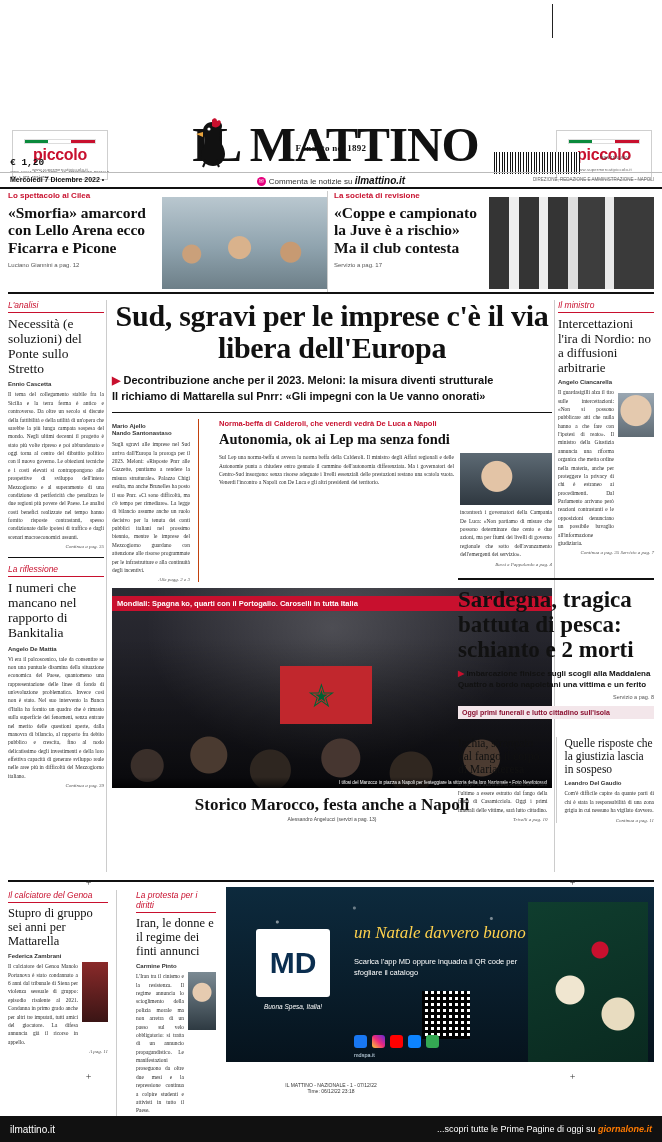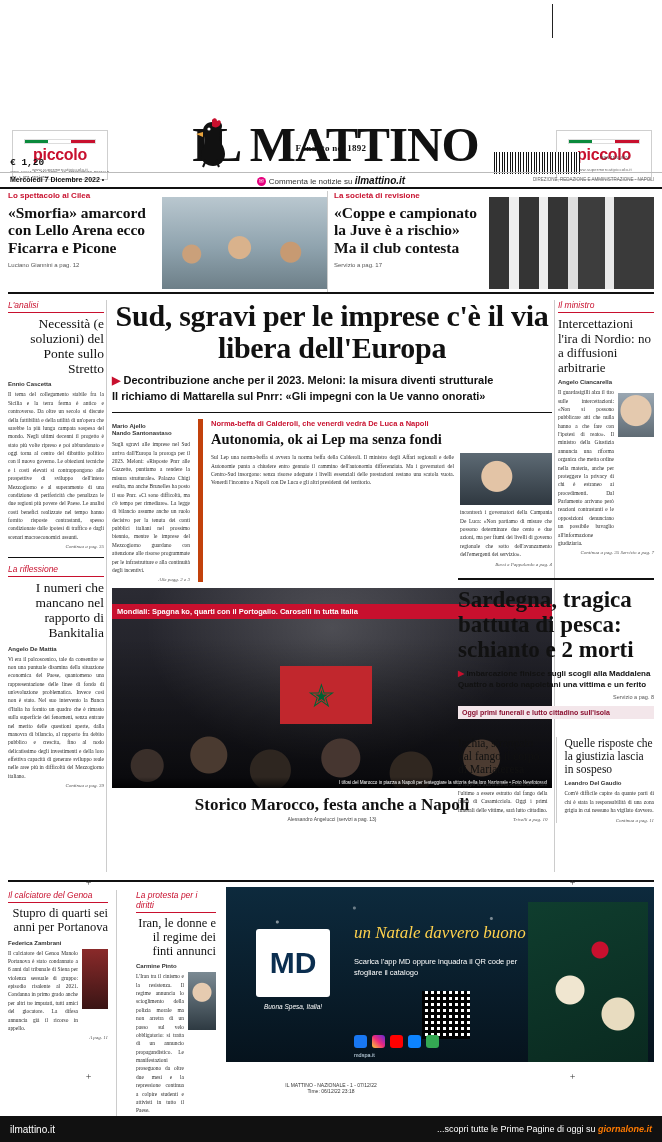--- a/index.html
+++ b/index.html
@@ -72,34 +72,34 @@
   }
 
   
   .col-left { position:absolute; left:8px; top:300px; width:96px; }
   .col-right { position:absolute; left:558px; top:300px; width:96px; }
   .center { position:absolute; left:112px; top:300px; width:440px; }
 
   .rule-v { position:absolute; width:1px; background:#ccc; }
 
   .sec-label { font-family:"Liberation Sans", sans-serif; font-size:8.5px; font-style:italic; color:#c8102e; border-bottom:1px solid #c8102e; padding-bottom:2px; margin-bottom:4px;}
-  .side-h { font-family:"Liberation Serif", serif; font-size:13.5px; line-height:1.1; font-weight:normal; margin:0 0 5px 0;text-align:right;}
+  .side-h { font-family:"Liberation Serif", serif; font-size:13.5px; line-height:1.1; font-weight:normal; margin:0 0 5px 0;}
   .byline { font-family:"Liberation Sans", sans-serif; font-size:6px; font-weight:bold; color:#333; margin:4px 0 3px 0;}
   .body-txt { font-size:5.4px; line-height:1.55; text-align:justify; color:#2a2a2a; }
   .cont { font-size:5px; font-style:italic; color:#555; text-align:right; margin-top:3px;}
 
   
   .main-head { font-size:30px; line-height:1.06; font-weight:bold; text-align:center; letter-spacing:-0.3px; margin:0; }
   .main-sub { font-family:"Liberation Sans", sans-serif; font-size:11px; line-height:1.35; font-weight:bold; margin-top:9px; }
   .main-sub .arrow { color:#c8102e; }
   .hr-blk { border:0; border-top:1px solid #111; margin:8px 0 6px 0;}
 
   .two-col { display:flex; gap:8px; }
   .lcol { width:78px; }
-  .rcol { flex:1; border-left:5px solid #c2410c; padding-left:8px;}
+  .rcol { flex:1; border-left:1px solid #c2410c; padding-left:20px;}
 
   .box-head { font-family:"Liberation Sans", sans-serif; font-size:7.5px; font-weight:bold; color:#c8102e; }
   .box-title { font-size:14.5px; font-weight:bold; margin:3px 0 5px 0; }
 
   
   .photo-mondiali { position:relative; width:100%; height:200px; overflow:hidden; background:#1b1b22; margin-top:6px;}
   .pm-bg { position:absolute; inset:0;
      background:
        radial-gradient(ellipse at 50% 20%, rgba(255,255,255,.18), transparent 60%),
        linear-gradient(#2b2b33,#14141a);
@@ -109,21 +109,21 @@
       radial-gradient(circle at 8% 85%, #3a2f2a 0 16px, transparent 17px),
       radial-gradient(circle at 22% 78%, #4a3a30 0 18px, transparent 19px),
       radial-gradient(circle at 36% 88%, #2e2620 0 20px, transparent 21px),
       radial-gradient(circle at 52% 80%, #463630 0 19px, transparent 20px),
       radial-gradient(circle at 68% 90%, #302720 0 21px, transparent 22px),
       radial-gradient(circle at 84% 80%, #4b3b31 0 18px, transparent 19px),
       linear-gradient(transparent, rgba(0,0,0,.55));
   }
   .pm-flag { position:absolute; left:168px; top:78px; width:92px; height:58px; background:#c1272d; }
   .pm-star { position:absolute; left:196px; top:92px; width:32px; height:32px; color:#006233; font-size:32px; line-height:32px;}
-  .pm-banner { position:absolute; left:0; top:16px; width:100%; background:#c8102e; color:#fff;
+  .pm-banner { position:absolute; left:0; top:8px; width:100%; background:#c8102e; color:#fff;
                font-family:"Liberation Sans", sans-serif; font-size:7.5px; font-weight:bold; padding:3px 5px; }
   .pm-cap { position:absolute; left:0; bottom:0; width:100%; color:#fff; font-family:"Liberation Sans", sans-serif;
             font-size:4.6px; padding:3px 5px; background:linear-gradient(transparent, rgba(0,0,0,.75)); text-align:right;}
   .photo-title { font-size:17px; font-weight:bold; text-align:center; margin:7px 0 1px 0;}
   .photo-credit { font-family:"Liberation Sans", sans-serif; font-size:5px; text-align:center; color:#444;}
 
   
   .right-head { font-size:13px; line-height:1.12; font-weight:normal; margin:0 0 4px 0;}
   .mini-portrait { width:100%; height:44px; margin:5px 0;
      background: radial-gradient(circle at 50% 40%, #e4c9ae 0 15px, transparent 16px), linear-gradient(#9aa7b2,#5f6b74); }
@@ -364,21 +364,21 @@
         <div class="byline">Leandro Del Gaudio</div>
         <div class="body-txt">Com'è difficile capire da quante parti di chi è stata la responsabilità di una zona grigia in cui nessuno ha vigilato davvero.</div>
         <div class="cont">Continua a pag. 11</div>
       </div>
     </div>
   </div>
 
   <div class="bottom">
     <div class="bcol b1">
       <div class="sec-label">Il calciatore del Genoa</div>
-      <h3 class="side-h" style="font-size:12.5px;">Stupro di quarti sei anni per Portanova</h3>
+      <h3 class="side-h" style="font-size:12.5px;">Stupro di gruppo sei anni per Mattarella</h3>
       <div class="byline">Federica Zambrani</div>
       <div style="display:flex; gap:4px;">
         <div class="body-txt" style="flex:1;">Il calciatore del Genoa Manolo Portanova è stato condannato a 6 anni dal tribunale di Siena per violenza sessuale di gruppo: episodio risalente al 2021. Condanna in primo grado anche per altri tre imputati, tutti amici del giocatore. La difesa annuncia già il ricorso in appello.</div>
         <div style="width:26px;height:60px;background:linear-gradient(#8a2a2a,#3a1515);"></div>
       </div>
       <div class="cont">A pag. 11</div>
     </div>
 
     <div class="bcol b2">
       <div class="sec-label">La protesta per i diritti</div>

